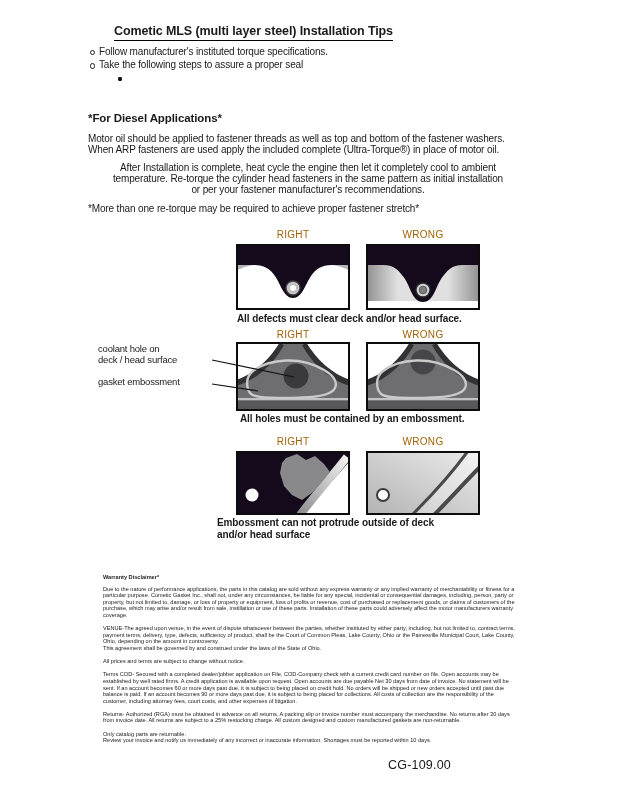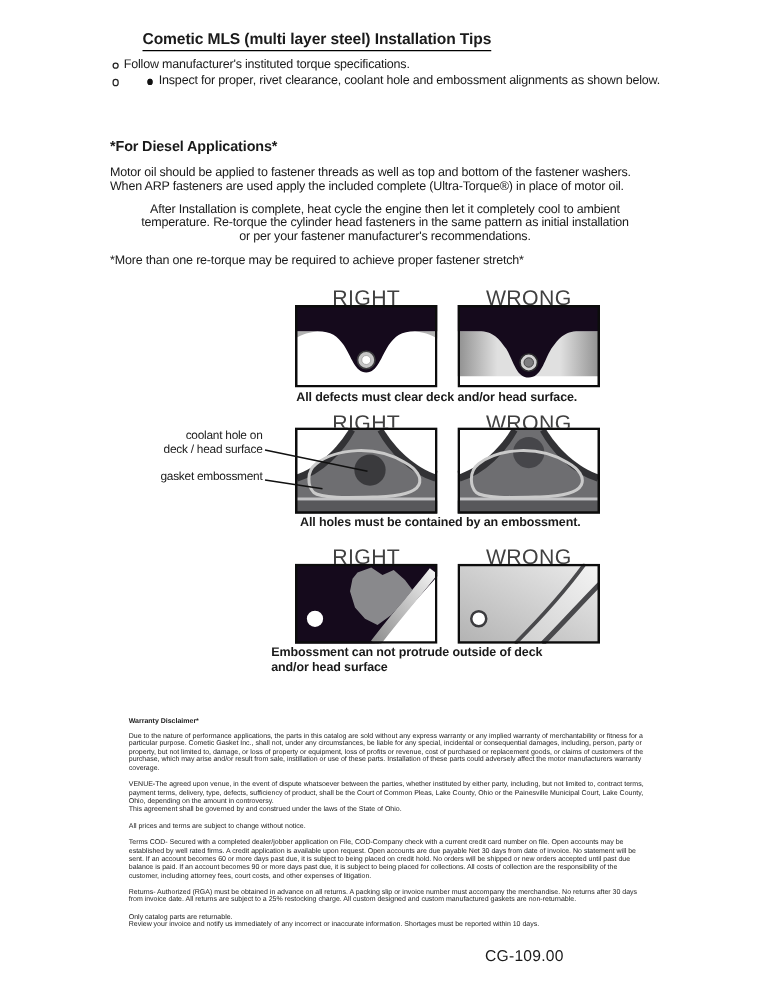--- a/index.html
+++ b/index.html
@@ -19,24 +19,24 @@
   .b-sub{position:relative;margin-left:28px;padding-left:9px;line-height:13.4px;white-space:nowrap;}
   .ring{position:absolute;left:0;top:5px;width:3.2px;height:3.2px;border:0.9px solid #222;border-radius:50%;}
   .dot{position:absolute;left:0;top:5px;width:4.2px;height:4.2px;background:#111;border-radius:50%;}
   
   .diesel-h{left:88px;top:112px;font-size:11.5px;font-weight:bold;letter-spacing:-0.1px;}
   .para{font-size:10px;line-height:11.2px;white-space:pre-line;letter-spacing:-0.15px;width:440px;}
   .p1{left:88px;top:133px;}
   .p2{left:88px;top:162px;text-align:center;}
   .p3{left:88px;top:203px;}
   
-  .dg-label{width:114px;text-align:center;font-size:17px;letter-spacing:0.3px;color:#404040;}
+  .dg-label{width:114px;text-align:center;font-size:10px;letter-spacing:0.3px;color:#a16207;}
   .panel{width:114px;display:block;}
   .caption{font-size:10px;font-weight:bold;white-space:pre-line;line-height:11.5px;letter-spacing:-0.1px;}
-  .callout{width:112px;text-align:right;font-size:9.5px;line-height:11px;white-space:pre-line;letter-spacing:-0.2px;}
+  .callout{width:112px;font-size:9.5px;line-height:11px;white-space:pre-line;letter-spacing:-0.2px;}
   .leader{z-index:5;}
   
   .disc{left:103px;top:574px;width:412px;font-size:5.6px;line-height:6.6px;color:#222;}
   .disc-h{font-weight:bold;margin:0 0 5px 0;}
   .disc p{margin:0 0 6.6px 0;white-space:pre-line;}
   
   .docnum{left:388px;top:758px;font-size:12.5px;letter-spacing:0.2px;}
 </style>
 </head>
 <body>
@@ -45,27 +45,27 @@
 
   <div class="abs doc-title">Cometic MLS (multi layer steel) Installation Tips</div>
 
   <div class="abs tips">
     <div class="b-item">
       <span class="ring"></span>
       <span>Follow manufacturer's instituted torque specifications.</span>
     </div>
     <div class="b-item">
       <span class="ring"></span>
+      <span>Take the following steps to assure a proper seal</span>
     </div>
     <div class="b-sub">
       <span class="dot"></span>
     </div>
     <div class="b-sub">
       <span class="dot"></span>
-      <span>Inspect for proper, rivet clearance, coolant hole and embossment alignments as shown below.</span>
     </div>
   </div>
 
   <div class="abs diesel-h">*For Diesel Applications*</div>
   <div class="abs para p1">Motor oil should be applied to fastener threads as well as top and bottom of the fastener washers.
 When ARP fasteners are used apply the included complete (Ultra-Torque®) in place of motor oil.</div>
   <div class="abs para p2">After Installation is complete, heat cycle the engine then let it completely cool to ambient
 temperature. Re-torque the cylinder head fasteners in the same pattern as initial installation
 or per your fastener manufacturer's recommendations.</div>
   <div class="abs para p3">*More than one re-torque may be required to achieve proper fastener stretch*</div>

